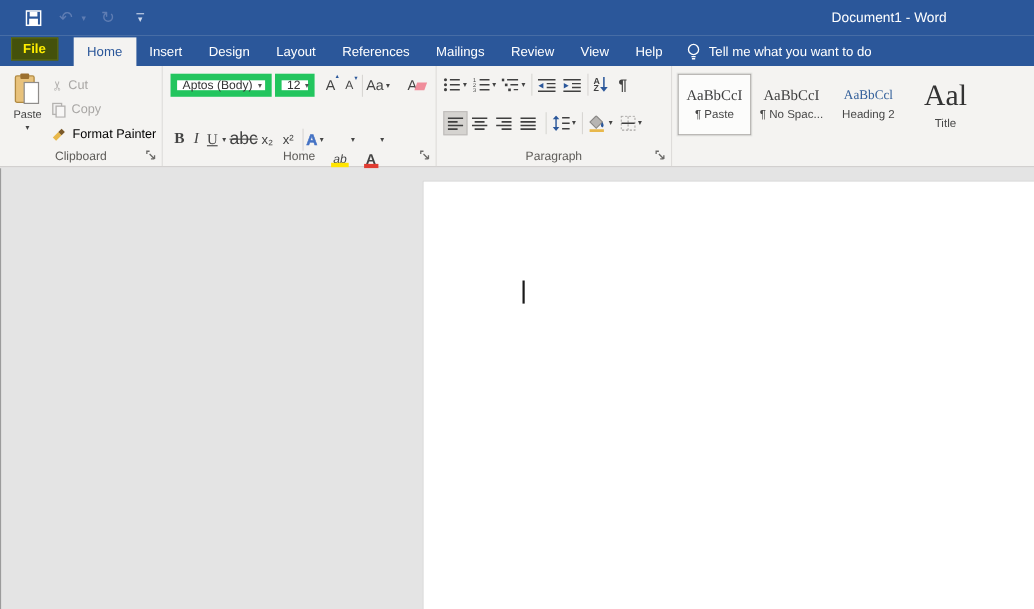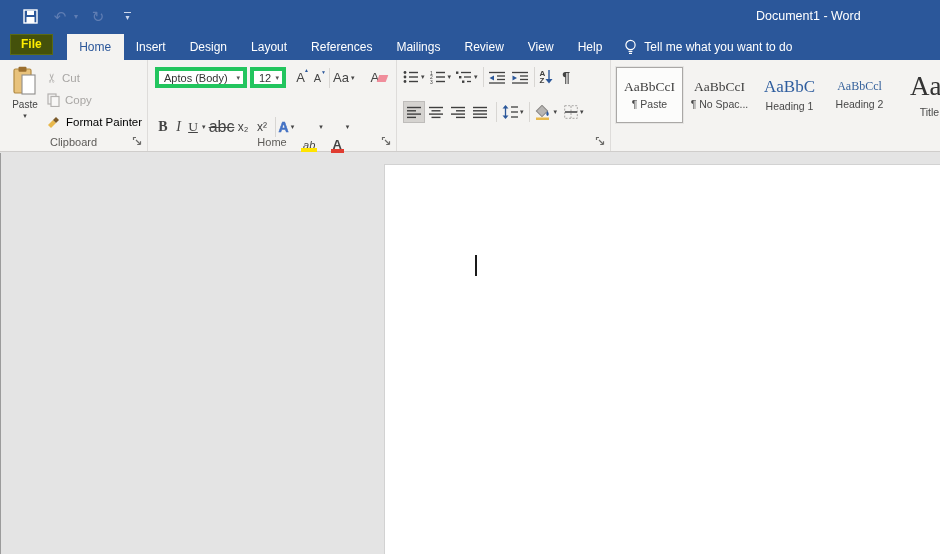--- a/index.html
+++ b/index.html
@@ -43,21 +43,21 @@
   .paste-btn { position:absolute; left:5px; top:4px; width:40px; height:66px; display:flex; flex-direction:column; align-items:center; padding-top:2px; }
   .paste-label { font-size:10px; color:#444; margin-top:3px; }
   .paste-dd { font-size:7px; color:#444; margin-top:2px; }
   .clip-col { position:absolute; left:47px; top:8px; }
   .clip-item { display:flex; align-items:center; gap:5px; height:20px; margin-bottom:2px; font-size:11.5px; }
   .scissors { font-size:12px; color:#b0aeac; transform:rotate(-90deg); }
 
   
   .f-row1 { position:absolute; left:7px; top:7px; display:flex; align-items:center; }
   .f-row2 { position:absolute; left:7px; top:41px; display:flex; align-items:center; }
-  .combo { background:#fff; border:4px solid #22c55e; height:21px; display:flex; align-items:center; font-size:11px; color:#333; padding:0 3px 0 5px; }
+  .combo { background:#fff; border:6px solid #22c55e; height:21px; display:flex; align-items:center; font-size:11px; color:#333; padding:0 3px 0 5px; }
   .combo .dd { margin-left:auto; padding-left:4px; color:#555; }
   .combo-name { width:92px; }
   .combo-size { width:36px; margin-left:3px; }
   .chr { font-size:13px; }
   .growshrink { position:relative; font-size:13px; color:#444; width:17px; text-align:center; }
   .growshrink .tri { position:absolute; top:-3px; right:0; font-size:6px; color:#2b579a; }
   .fx-a { font-weight:bold; font-size:14px; color:#4472c4; -webkit-text-stroke:0.5px #4472c4; }
   .bar-under { position:relative; display:inline-block; text-align:center;margin-top:36px; }
   .bar-under .bar { position:absolute; left:0; right:0; bottom:-1px; height:4px; }
   .b { font-weight:bold; font-family:"Liberation Serif", serif; font-size:14px; }
@@ -405,42 +405,39 @@
         <span>
           <svg width="14" height="14" viewBox="0 0 14 14">
             <rect x="0.7" y="0.7" width="12.6" height="12.6" fill="none" stroke="#a8a6a4" stroke-width="1" stroke-dasharray="2,1.5"></rect>
             <line x1="7" y1="1" x2="7" y2="13" stroke="#a8a6a4" stroke-width="1" stroke-dasharray="2,1.5"></line>
             <line x1="1" y1="7" x2="13" y2="7" stroke="#404040" stroke-width="1.5"></line>
           </svg>
         </span>
           <span class="dd">▾</span>
       </div>
     </div>
+    <div class="group-label">Paragraph</div>
     <div class="launcher">
       <svg width="11" height="11" viewBox="0 0 11 11">
         <path d="M1.5 4 V1.5 H4" fill="none" stroke="#6b6a68" stroke-width="1.2"></path>
         <path d="M4 4 L8.5 8.5 M8.5 8.5 H5.2 M8.5 8.5 V5.2" fill="none" stroke="#6b6a68" stroke-width="1.2"></path>
       </svg>
     </div>
   </div>
 
   <div class="group g-styles">
     <div class="style-cards">
       <div class="scard sel s-normal">
         <span class="sample">AaBbCcI</span>
         <span class="slabel">¶ Paste</span>
       </div>
       <div class="scard s-nospac">
         <span class="sample">AaBbCcI</span>
         <span class="slabel">¶ No Spac...</span>
       </div>
-      <div class="scard s-h1">
-        <span class="sample">AaBbC</span>
-        <span class="slabel">Heading 1</span>
-      </div>
       <div class="scard s-h2">
         <span class="sample">AaBbCcl</span>
         <span class="slabel">Heading 2</span>
       </div>
       <div class="scard s-title">
         <span class="sample">Aal</span>
         <span class="slabel">Title</span>
       </div>
     </div>
   </div>

